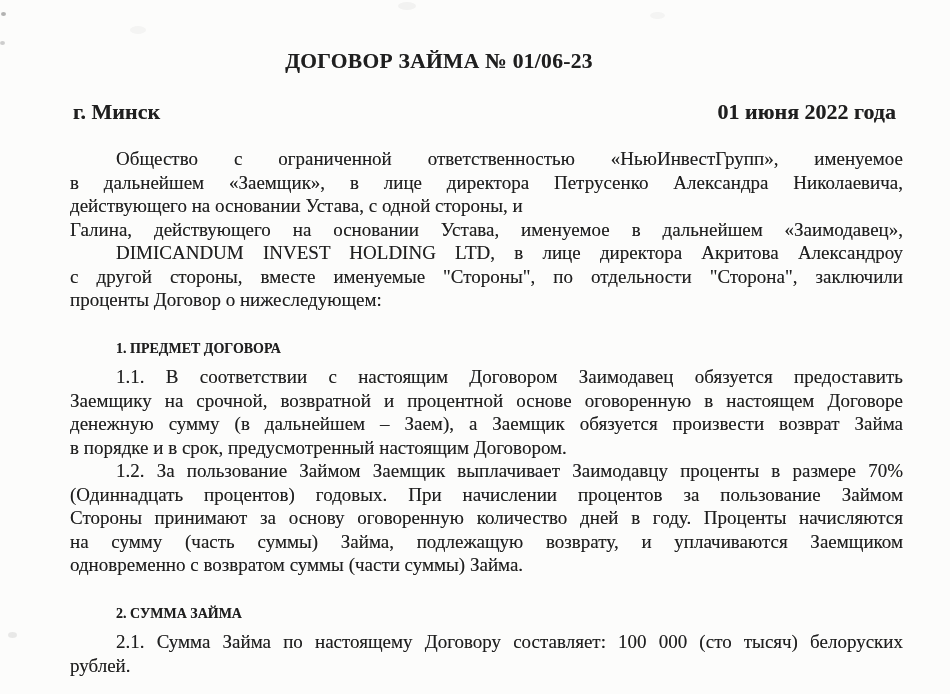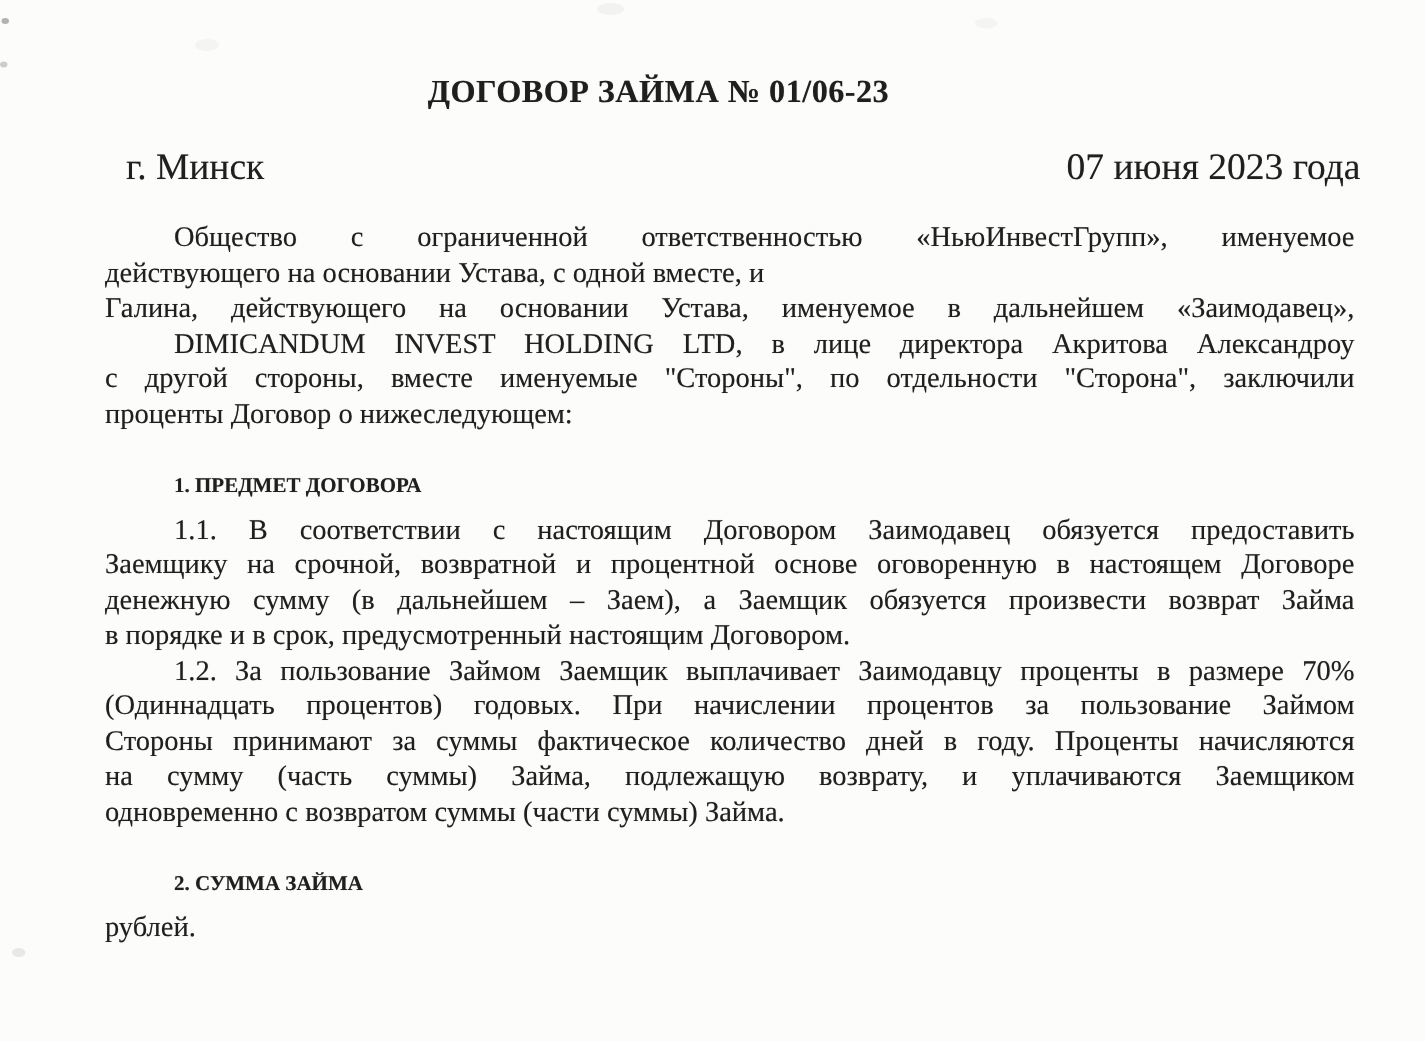--- a/index.html
+++ b/index.html
@@ -23,26 +23,26 @@
     width: 878px;
     text-align: center;
     font-weight: bold;
     font-size: 21.5px;
     line-height: 26px;
     letter-spacing: 0.3px;
   }
   .header-row {
     position: absolute;
     top: 100px;
-    left: 84px;
+    left: 73px;
     width: 823px;
     display: flex;
     justify-content: space-between;
-    font-weight: normal;
-    font-size: 25px;
+    font-weight: bold;
+    font-size: 22px;
     line-height: 24px;
   }
   .doc-body {
     position: absolute;
     top: 147px;
     left: 70px;
     width: 833px;
     font-size: 19px;
     line-height: 23.5px;
   }
@@ -81,46 +81,48 @@
   <div class="speck s2"></div>
   <div class="speck s3"></div>
   <div class="speck s4"></div>
   <div class="speck s5"></div>
   <div class="speck s6"></div>
 
   <div class="title">ДОГОВОР ЗАЙМА № 01/06-23</div>
 
   <div class="header-row">
     <span>г. Минск</span>
-    <span>07 июня 2023 года</span>
+    <span>01 июня 2022 года</span>
   </div>
 
   <div class="doc-body">
       <div class="para">
         <div class="line just indent">Общество с ограниченной ответственностью «НьюИнвестГрупп», именуемое</div>
-        <div class="line plain">действующего на основании Устава, с одной вместе, и</div>
+        <div class="line just">в дальнейшем «Заемщик», в лице директора Петрусенко Александра Николаевича,</div>
+        <div class="line plain">действующего на основании Устава, с одной стороны, и</div>
       </div>
       <div class="para">
         <div class="line just">Галина, действующего на основании Устава, именуемое в дальнейшем «Заимодавец»,</div>
         <div class="line just indent">DIMICANDUM INVEST HOLDING LTD, в лице директора Акритова Александроу</div>
         <div class="line just">с другой стороны, вместе именуемые "Стороны", по отдельности "Сторона", заключили</div>
         <div class="line plain">проценты Договор о нижеследующем:</div>
       </div>
       <div class="heading">1. ПРЕДМЕТ ДОГОВОРА</div>
       <div class="para">
         <div class="line just indent">1.1. В соответствии с настоящим Договором Заимодавец обязуется предоставить</div>
         <div class="line just">Заемщику на срочной, возвратной и процентной основе оговоренную в настоящем Договоре</div>
         <div class="line just">денежную сумму (в дальнейшем – Заем), а Заемщик обязуется произвести возврат Займа</div>
         <div class="line plain">в порядке и в срок, предусмотренный настоящим Договором.</div>
       </div>
       <div class="para">
         <div class="line just indent">1.2. За пользование Займом Заемщик выплачивает Заимодавцу проценты в размере 70%</div>
         <div class="line just">(Одиннадцать процентов) годовых. При начислении процентов за пользование Займом</div>
-        <div class="line just">Стороны принимают за суммы фактическое количество дней в году. Проценты начисляются</div>
+        <div class="line just">Стороны принимают за основу оговоренную количество дней в году. Проценты начисляются</div>
         <div class="line just">на сумму (часть суммы) Займа, подлежащую возврату, и уплачиваются Заемщиком</div>
         <div class="line plain">одновременно с возвратом суммы (части суммы) Займа.</div>
       </div>
       <div class="heading">2. СУММА ЗАЙМА</div>
       <div class="para">
+        <div class="line just indent">2.1. Сумма Займа по настоящему Договору составляет: 100 000 (сто тысяч) белоруских</div>
         <div class="line plain">рублей.</div>
       </div>
     </div>
 </div>
 
 </body></html>

